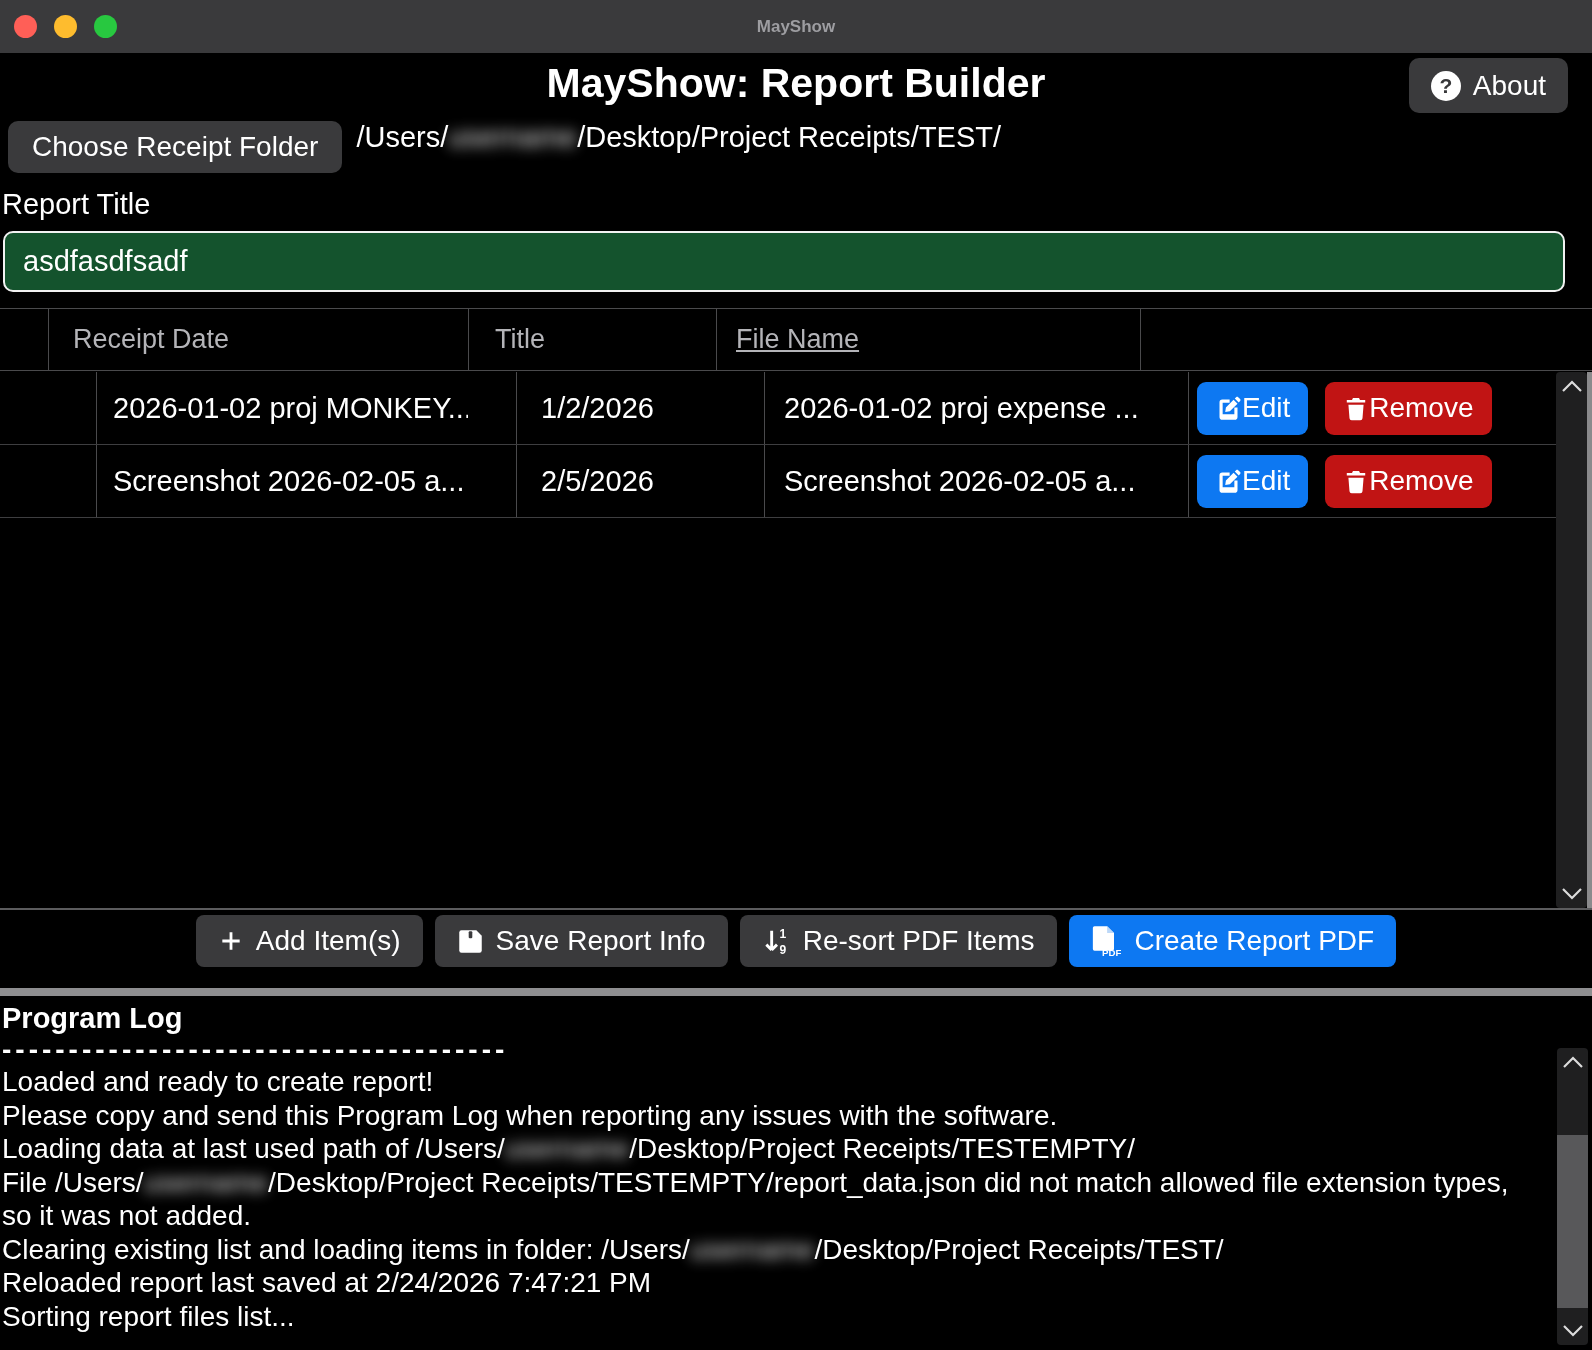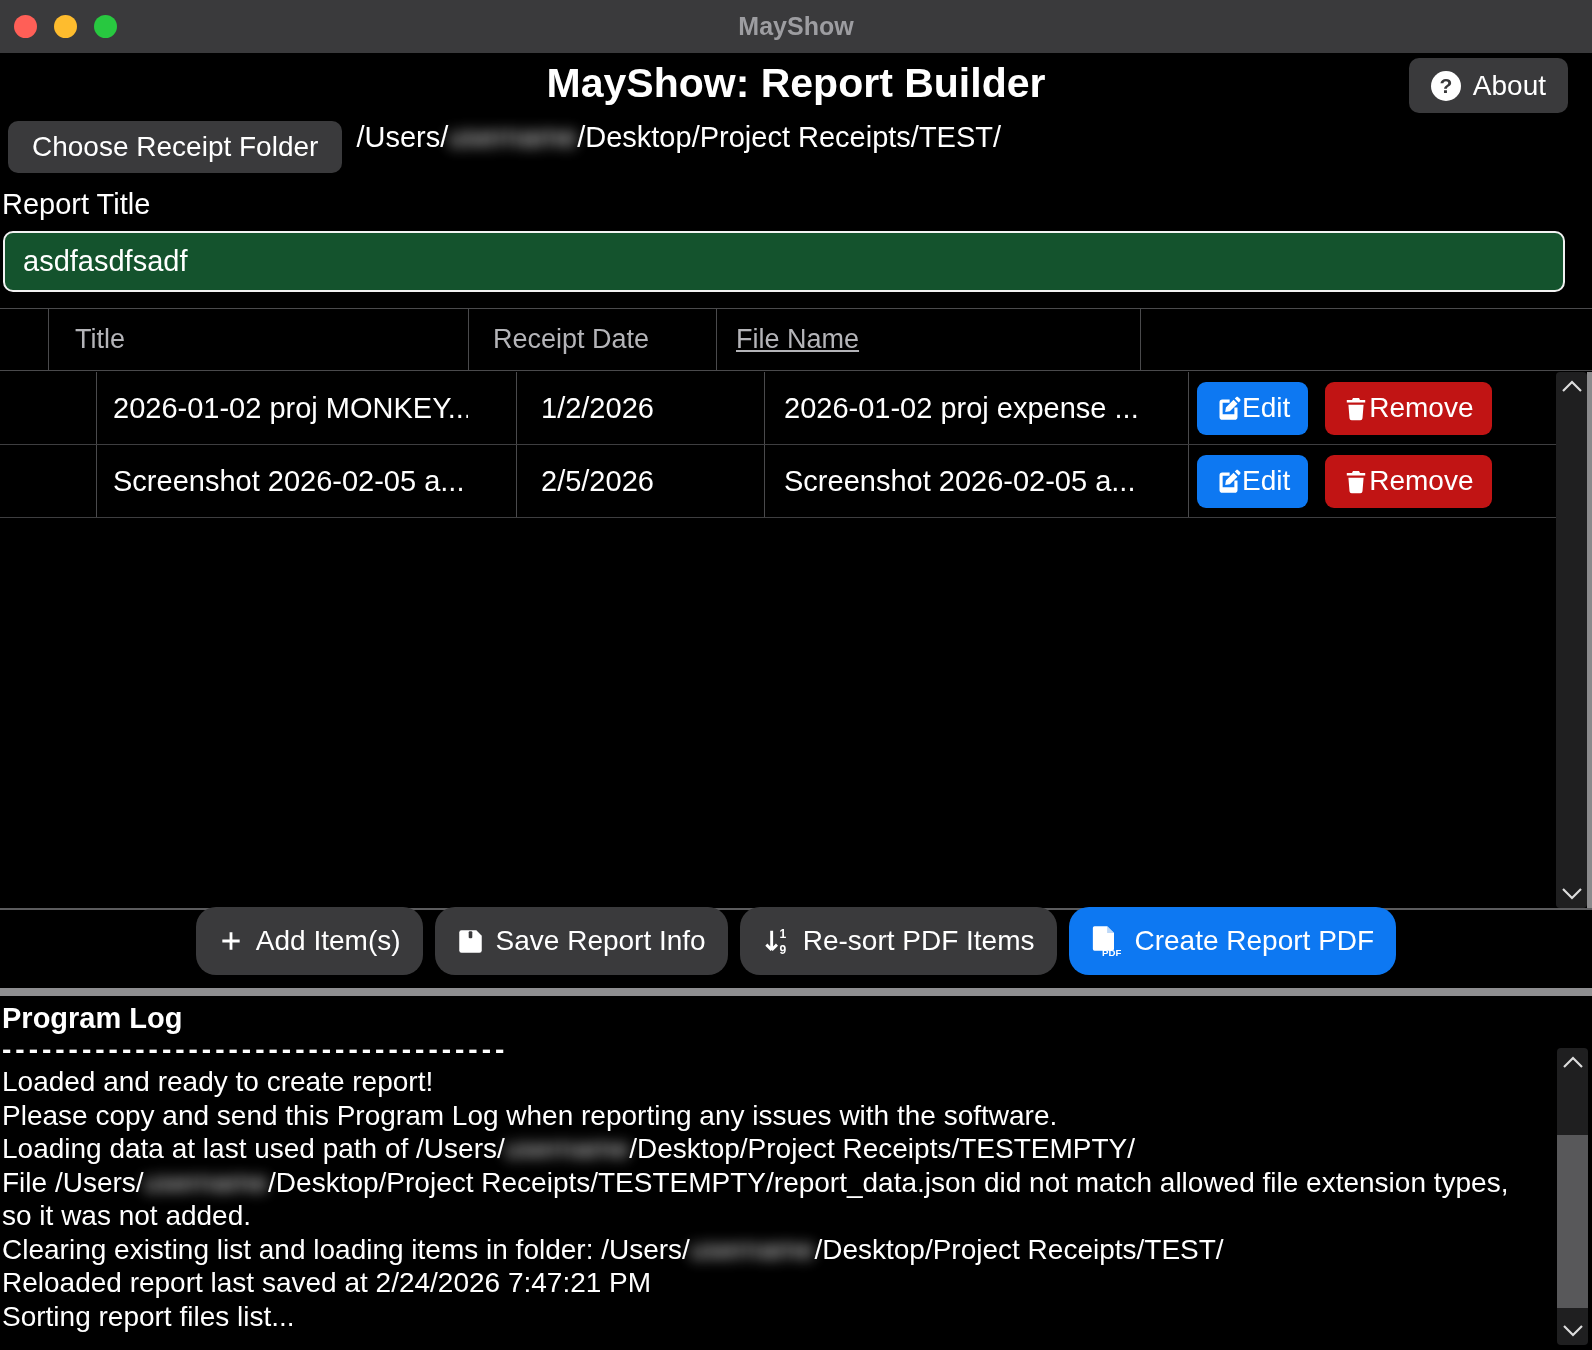--- a/index.html
+++ b/index.html
@@ -8,21 +8,21 @@
   #window {
     position:relative; width:1592px; height:1350px; background:#000;
     overflow:hidden; color:#fff;
   }
 
   
   .titlebar {
     position:absolute; top:0; left:0; width:100%; height:53px;
     background:#3a3a3c; display:flex; align-items:center; justify-content:center;
   }
-  .titlebar-title { color:#9d9da1; font-weight:bold; font-size:25px; }
+  .titlebar-title { color:#9d9da1; font-weight:bold; font-size:17px; }
   .traffic { position:absolute; left:14px; top:0; height:53px; display:flex; align-items:center; gap:17px; }
   .light { width:23px; height:23px; border-radius:50%; }
   .light.red { background:#ff5f57; }
   .light.yellow { background:#febc2e; }
   .light.green { background:#28c840; }
 
   
   .app-title {
     position:absolute; top:60px; left:0; width:100%; text-align:center;
     font-size:41px; font-weight:bold; color:#fff;
@@ -98,21 +98,21 @@
   .win-thumb {
     position:absolute; right:0; top:63px; bottom:0; width:5px; background:#8a8a8c;
   }
 
   
   .toolbar-divider { position:absolute; top:908px; left:0; width:100%; height:2px; background:#5c5c5e; }
   .toolbar {
     position:absolute; top:915px; left:0; width:100%; height:52px;
     display:flex; justify-content:center; align-items:center; gap:12px;
   }
-  .toolbar .btn-gray, .toolbar .btn.blue { height:68px; padding:0 22px; font-size:28px; border-radius:20px; }
+  .toolbar .btn-gray, .toolbar .btn.blue { height:52px; padding:0 22px; font-size:28px; border-radius:8px; }
   .toolbar .btn.blue { gap:14px; }
 
   
   .log-divider { position:absolute; top:988px; left:0; width:100%; height:8px; background:#8e8e90; }
   .log {
     position:absolute; top:996px; left:0; width:1592px; bottom:0; background:#000;
     padding:6px 50px 0 2px; overflow:hidden;
   }
   .log-heading { font-size:29px; font-weight:bold; color:#fff; }
   .log-sep { font-size:28px; font-weight:bold; letter-spacing:4px; line-height:30px; color:#fff; }
@@ -146,22 +146,22 @@
     </button>
     <span class="folder-path"><span>/Users/</span><span class="redacted">username</span><span>/Desktop/Project Receipts/TEST/</span></span>
   </div>
 
   <div class="rt-label">Report Title</div>
   <input class="rt-input" type="text" value="asdfasdfsadf" style="">
 
   <div class="table">
     <div class="tgrid thead">
       <div class="th"></div>
+      <div class="th c-date bl">Receipt Date</div>
       <div class="th c-title bl">Title</div>
-      <div class="th c-date bl">Receipt Date</div>
       <div class="th c-file bl">File Name</div>
       <div class="th bl"></div>
       <div class="th"></div>
     </div>
     <div class="tbody" id="table-rows">
         <div class="tgrid trow">
           <div class="cell handle">
             <span class="dots">
               <i></i>
               <i></i>

